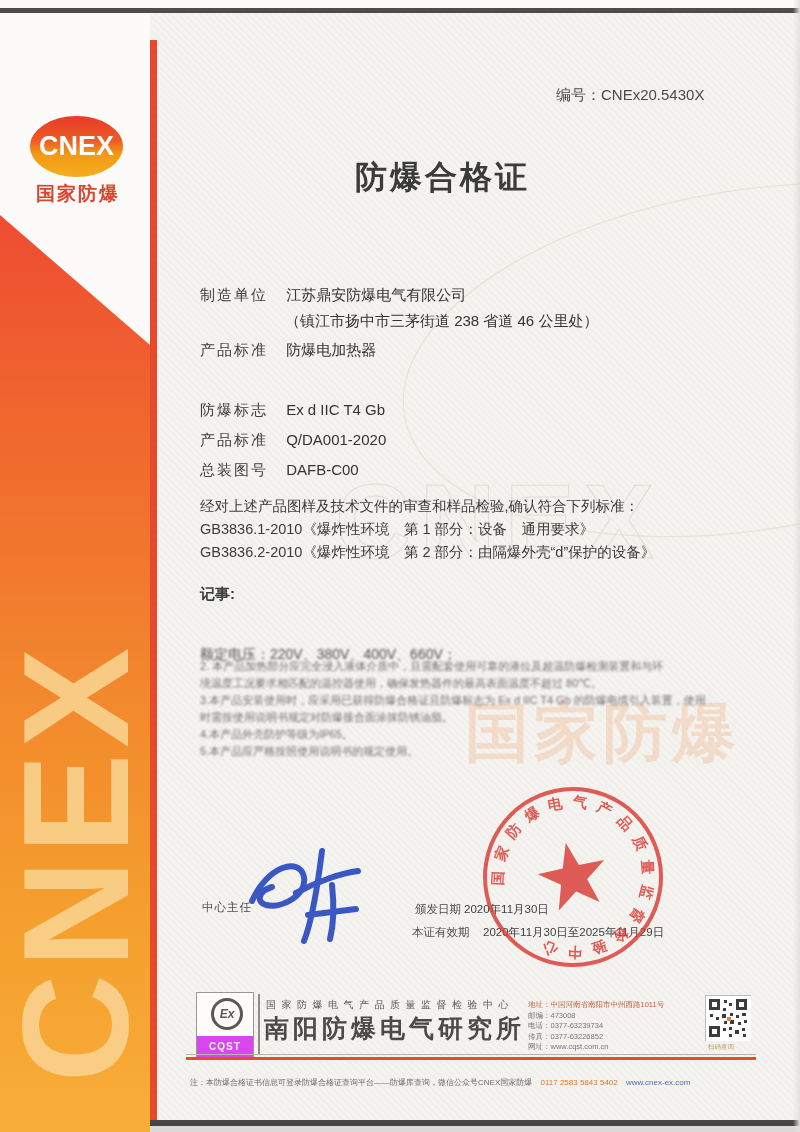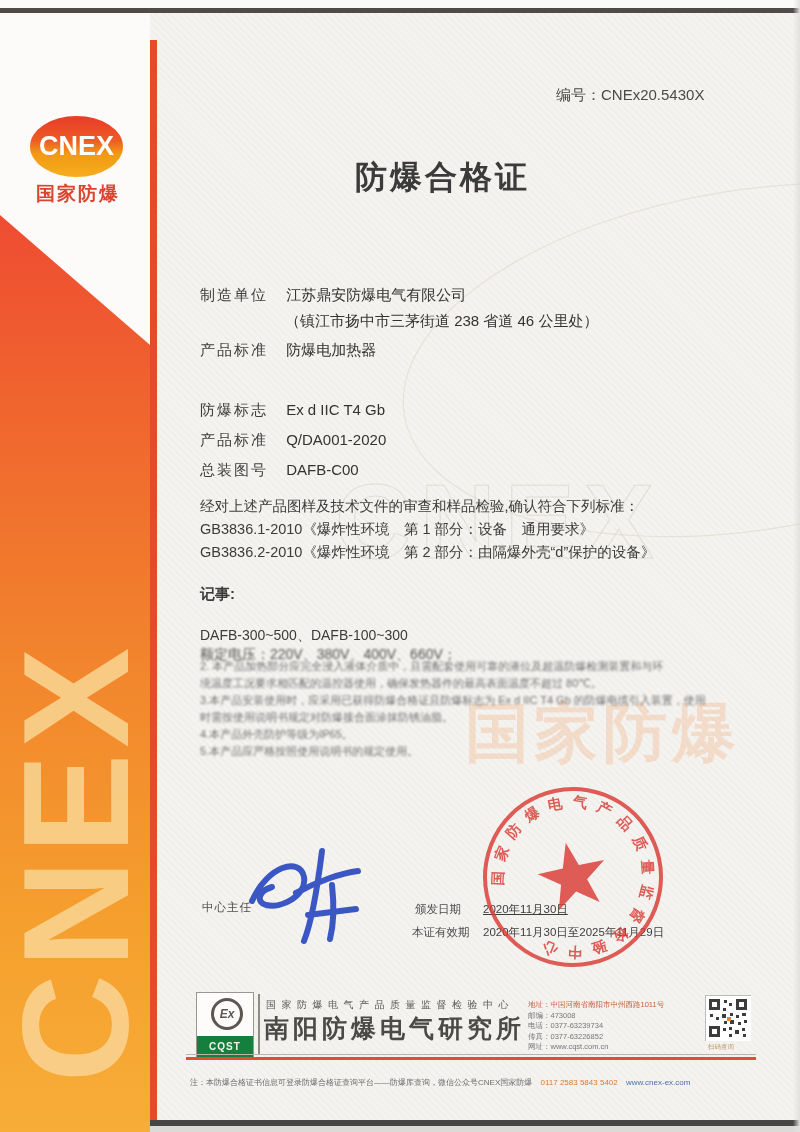--- a/index.html
+++ b/index.html
@@ -67,31 +67,31 @@
 
   .notes-h{position:absolute;left:200px;top:585px;font-size:15px;font-weight:bold;color:#3b3c3c;}
   .note-l{position:absolute;left:200px;font-size:14px;color:#3b3c3c;}
   .note-blur{position:absolute;left:200px;top:658px;width:575px;font-size:11px;line-height:17px;
     color:#55575a;filter:blur(1.1px);opacity:.85;}
   .half-blur{filter:blur(0.8px);opacity:.9;}
 
   .sig-label{position:absolute;left:202px;top:900px;font-size:11.5px;color:#4c4d4f;letter-spacing:1px;}
   .sig-svg{position:absolute;left:238px;top:843px;z-index:3;}
   .date-lab1{position:absolute;left:415px;top:902px;font-size:11.5px;color:#4c4d4f;}
-  .date-val1{position:absolute;left:483px;top:902px;font-size:11.5px;color:#3c3d3f;text-decoration:underline;}
+  .date-val1{position:absolute;left:464px;top:902px;font-size:11.5px;color:#3c3d3f;}
   .date-lab2{position:absolute;left:412px;top:925px;font-size:11.5px;color:#4c4d4f;}
   .date-val2{position:absolute;left:483px;top:925px;font-size:11.5px;color:#3c3d3f;}
 
   .stamp{position:absolute;left:478px;top:782px;z-index:3;opacity:.82;transform:rotate(-12deg);}
 
   
   .cqst-box{position:absolute;left:196px;top:992px;width:56px;height:64px;border:1px solid #9a9793;background:#fdfcfa;}
   .cqst-em{position:absolute;left:14px;top:5px;width:26px;height:26px;border:3px solid #5c5753;border-radius:50%;
     display:flex;align-items:center;justify-content:center;font-size:12px;font-weight:bold;font-style:italic;color:#5c5753;}
-  .cqst-bar{position:absolute;left:0;bottom:0;width:100%;height:21px;background:#15803d;color:#f4f2ee;
+  .cqst-bar{position:absolute;left:0;bottom:0;width:100%;height:21px;background:#d946ef;color:#f4f2ee;
     display:flex;align-items:center;justify-content:center;font-size:10px;font-weight:bold;letter-spacing:1px;}
   .foot-div{position:absolute;left:258px;top:994px;width:2px;height:60px;background:#8f8c88;}
   .org-small{position:absolute;left:266px;top:998px;font-size:10px;color:#5a5a58;letter-spacing:5.5px;filter:blur(0.4px);}
   .org-large{position:absolute;left:264px;top:1012px;font-size:25px;font-weight:bold;color:#4b4a47;letter-spacing:4px;filter:blur(0.3px);}
   .contact{position:absolute;left:528px;top:1000px;font-size:7.5px;line-height:10.5px;color:#75767a;filter:blur(0.55px);}
   .contact div:first-child{color:#c0633f;}
   .qr{position:absolute;left:705px;top:995px;}
   .qr-cap{position:absolute;left:708px;top:1043px;font-size:6.5px;color:#b96;filter:blur(0.4px);}
   .rule-gray{position:absolute;left:186px;top:1054px;width:570px;height:1px;background:#b9b6b1;}
   .rule-red{position:absolute;left:186px;top:1057px;width:570px;height:2.5px;background:#df4f2f;}
@@ -152,21 +152,20 @@
     <div class="row" style="top:461px">
       <span class="lab">总装图号</span>
       <span class="val">DAFB-C00</span>
     </div>
 
     <div class="std" style="top:497px">经对上述产品图样及技术文件的审查和样品检验,确认符合下列标准：</div>
     <div class="std" style="top:520px">GB3836.1-2010《爆炸性环境　第 1 部分：设备　通用要求》</div>
     <div class="std" style="top:543px">GB3836.2-2010《爆炸性环境　第 2 部分：由隔爆外壳“d”保护的设备》</div>
 
     <div class="notes-h">记事:</div>
-    <div class="note-l" style="top:627px">DAFB-300~500、DAFB-100~300</div>
     <div class="note-l half-blur" style="top:646px">额定电压：220V、380V、400V、660V；</div>
     <div class="note-blur">
       <div>2. 本产品加热部分应完全浸入液体介质中，且需配套使用可靠的液位及超温防爆检测装置和与环</div>
       <div>境温度工况要求相匹配的温控器使用，确保发热器件的最高表面温度不超过 80℃。</div>
       <div>3.本产品安装使用时，应采用已获得防爆合格证且防爆标志为 Ex d IIC T4 Gb 的防爆电缆引入装置，使用</div>
       <div>时需按使用说明书规定对防爆接合面涂抹防锈油脂。</div>
       <div>4.本产品外壳防护等级为IP65。</div>
       <div>5.本产品应严格按照使用说明书的规定使用。</div>
     </div>
 

